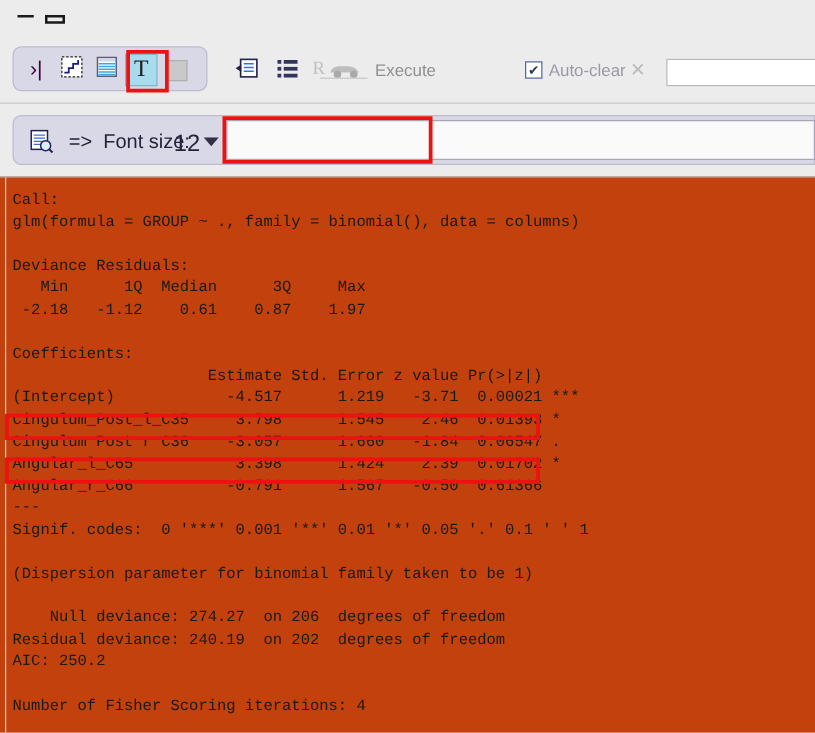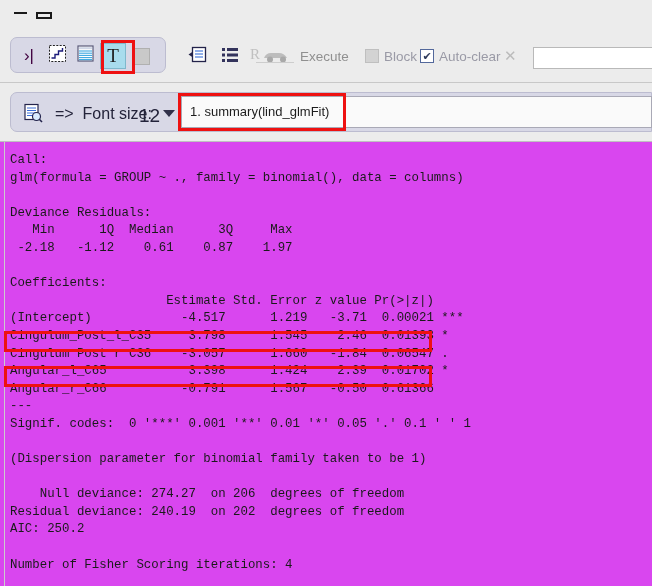--- a/index.html
+++ b/index.html
@@ -198,21 +198,21 @@
     left: 190px; top: 104px;
     font-size: 13px;
     color: #1d1d1d;
   }
 
   
   .output-panel {
     position: absolute;
     left: 0; top: 141px;
     width: 652px; height: 445px;
-    background: #d946ef;
+    background: #c2410c;
     border-top: 1px solid #c0c0c0;
   }
   .output-panel::before {
     content: "";
     position: absolute;
     left: 4px; top: 0;
     width: 1px; height: 445px;
     background: #cccccc;
   }
   pre.console {
@@ -310,26 +310,20 @@
           <text x="0" y="15" font-family="Liberation Serif, serif" font-size="15" fill="#c0c0c0">R</text>
           <path d="M14 14 q2-5 7-5 h8 q5 0 8 5 z" fill="#bdbdbd"></path>
           <circle cx="20" cy="15.5" r="3" fill="#a9a9a9"></circle>
           <circle cx="33" cy="15.5" r="3" fill="#a9a9a9"></circle>
           <line x1="6" y1="18.5" x2="44" y2="18.5" stroke="#cdcdcd" stroke-width="1.2"></line>
         </svg>
       </span>
       <span class="exec-label">Execute</span>
     </div>
 
-    <div class="tb-action ic-block">
-      <span class="chk off">
-        <span></span>
-      </span>
-      <span>Block</span>
-    </div>
 
     <div class="tb-action ic-auto">
       <span class="chk on">
         <span>✔</span>
       </span>
       <span>Auto-clear</span>
     </div>
 
     <div class="tb-action ic-close">
       <span>✕</span>
@@ -351,21 +345,20 @@
         <circle cx="13.5" cy="13.5" r="4" fill="#d9ecff" stroke="#24244c" stroke-width="1.2"></circle>
         <line x1="16.3" y1="16.3" x2="19" y2="19" stroke="#24244c" stroke-width="1.6"></line>
       </svg>
     </span>
     <span class="fs-label">=&gt;  Font size:</span>
     <span class="fs-value">12</span>
     <span class="fs-caret"></span>
   </div>
 
   <div class="cmd-combo"></div>
-  <span class="cmd-text">1. summary(lind_glmFit)</span>
 
   <div class="output-panel">
     <pre class="console">Call:
 glm(formula = GROUP ~ ., family = binomial(), data = columns)
 
 Deviance Residuals:
    Min      1Q  Median      3Q     Max
  -2.18   -1.12    0.61    0.87    1.97
 
 Coefficients:

